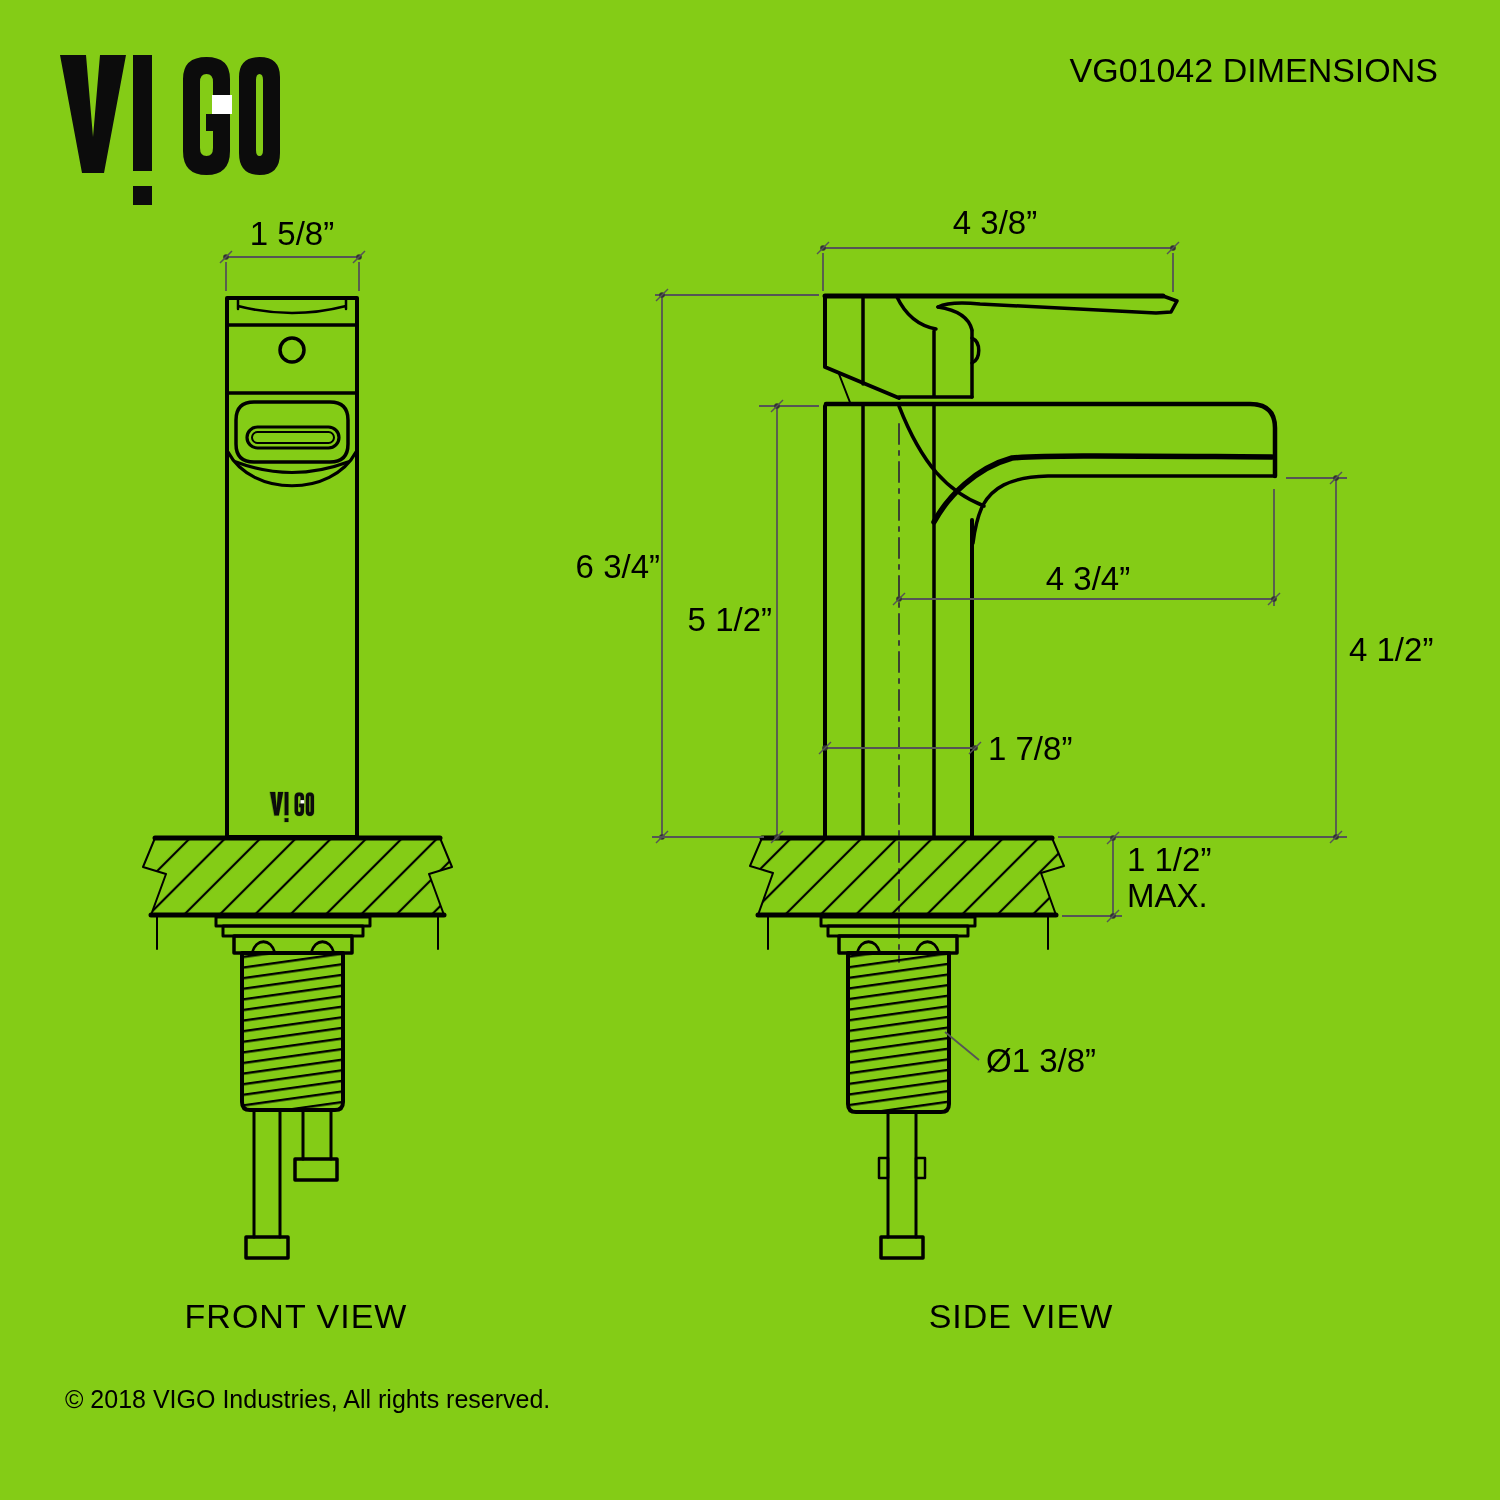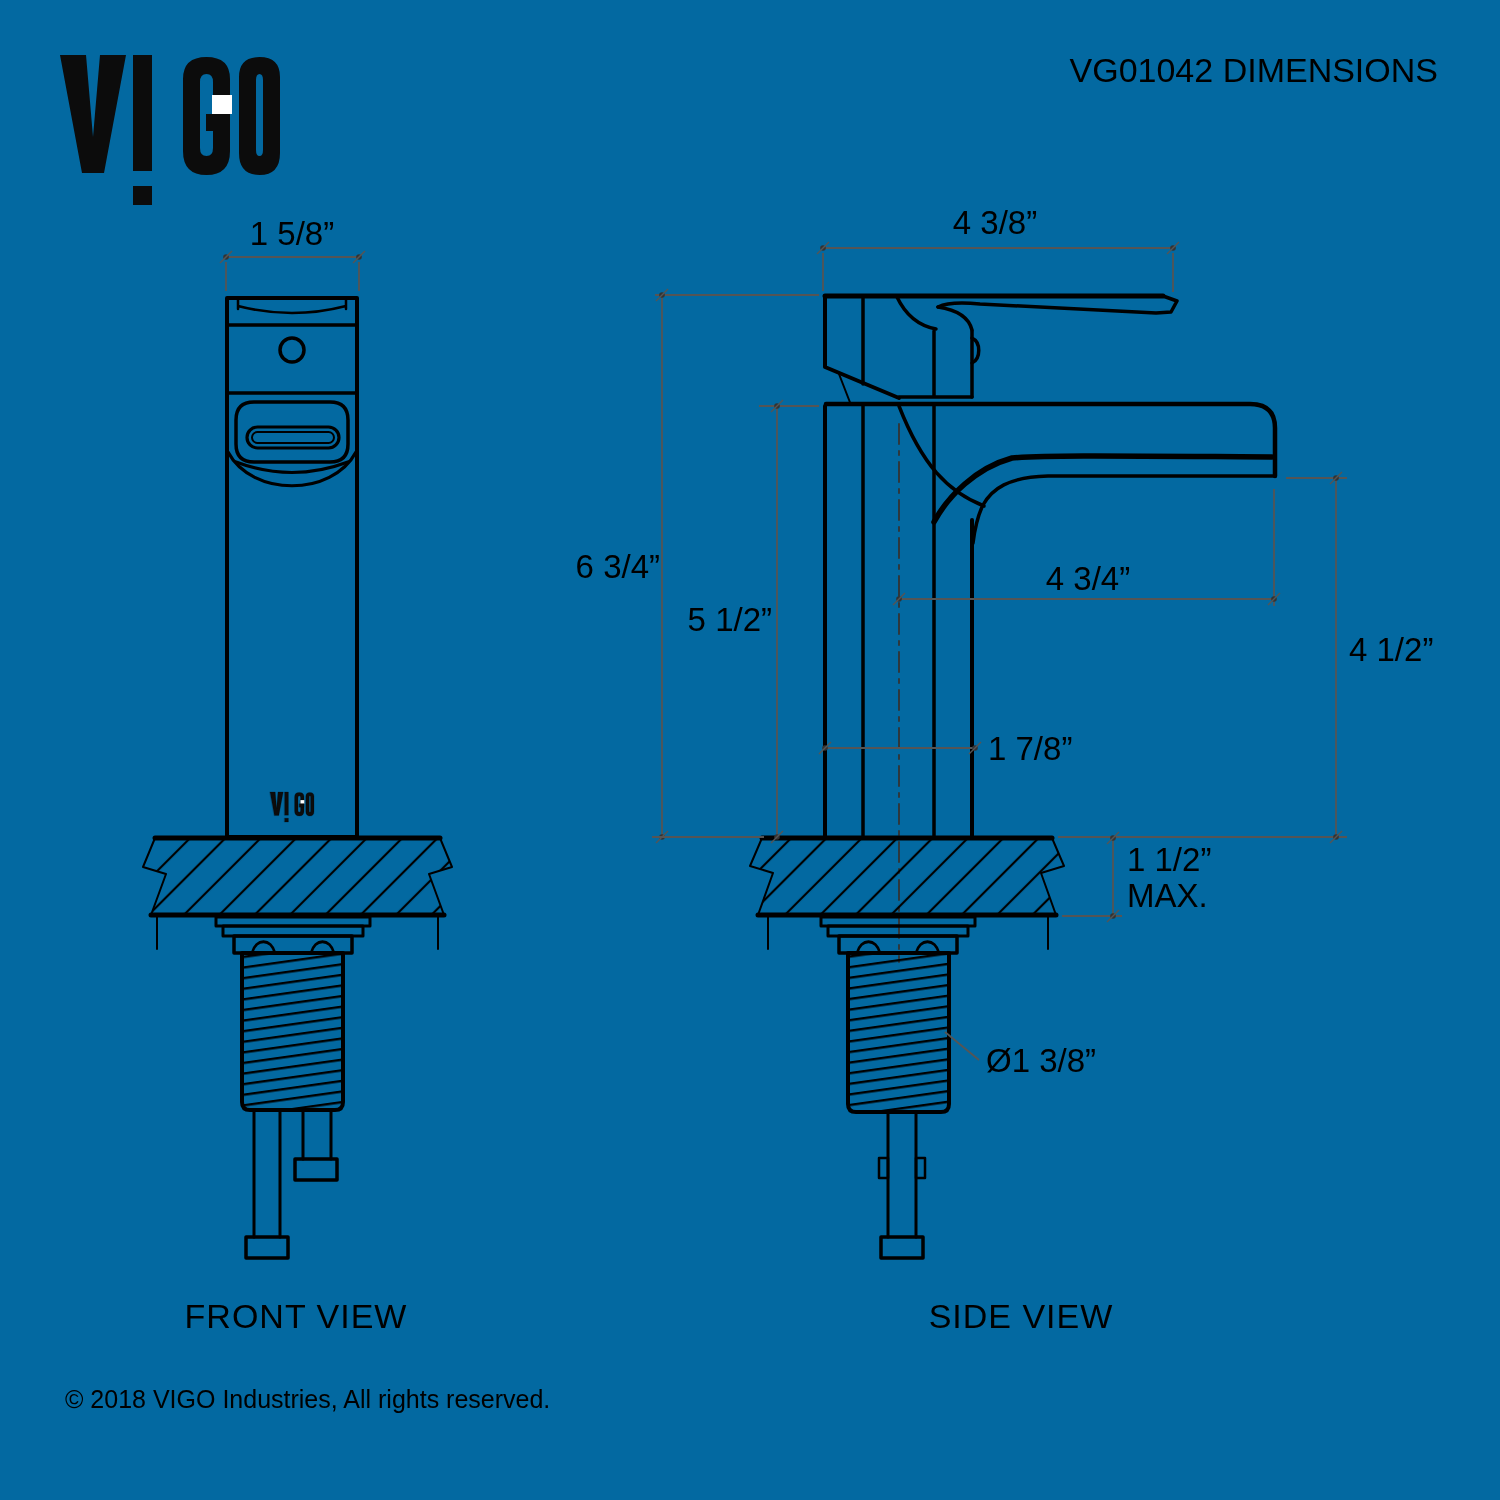--- a/index.html
+++ b/index.html
@@ -1,16 +1,16 @@
 <!DOCTYPE html>
 <html><head>
 <meta charset="utf-8">
 <style>
   html,body{margin:0;padding:0;background:#ffffff;}
-  .page{position:relative;width:1500px;height:1500px;background:#0369a1;overflow:hidden;
+  .page{position:relative;width:1500px;height:1500px;background:#84cc16;overflow:hidden;
         font-family:"Liberation Sans", sans-serif;}
   svg text{font-family:"Liberation Sans", sans-serif;fill:#000;}
   .dim{font-size:33px;}
   .lbl{font-size:34px;letter-spacing:1px;}
   .ttl{font-size:34px;}
   .copy{font-size:25px;}
   .obj{stroke:#000;fill:none;stroke-linecap:round;stroke-linejoin:round;}
   .dimln{stroke:#555;stroke-width:1.8;fill:none;}
   .dot{fill:#333;stroke:none;}
   .tick{stroke:#555;stroke-width:1.5;}

